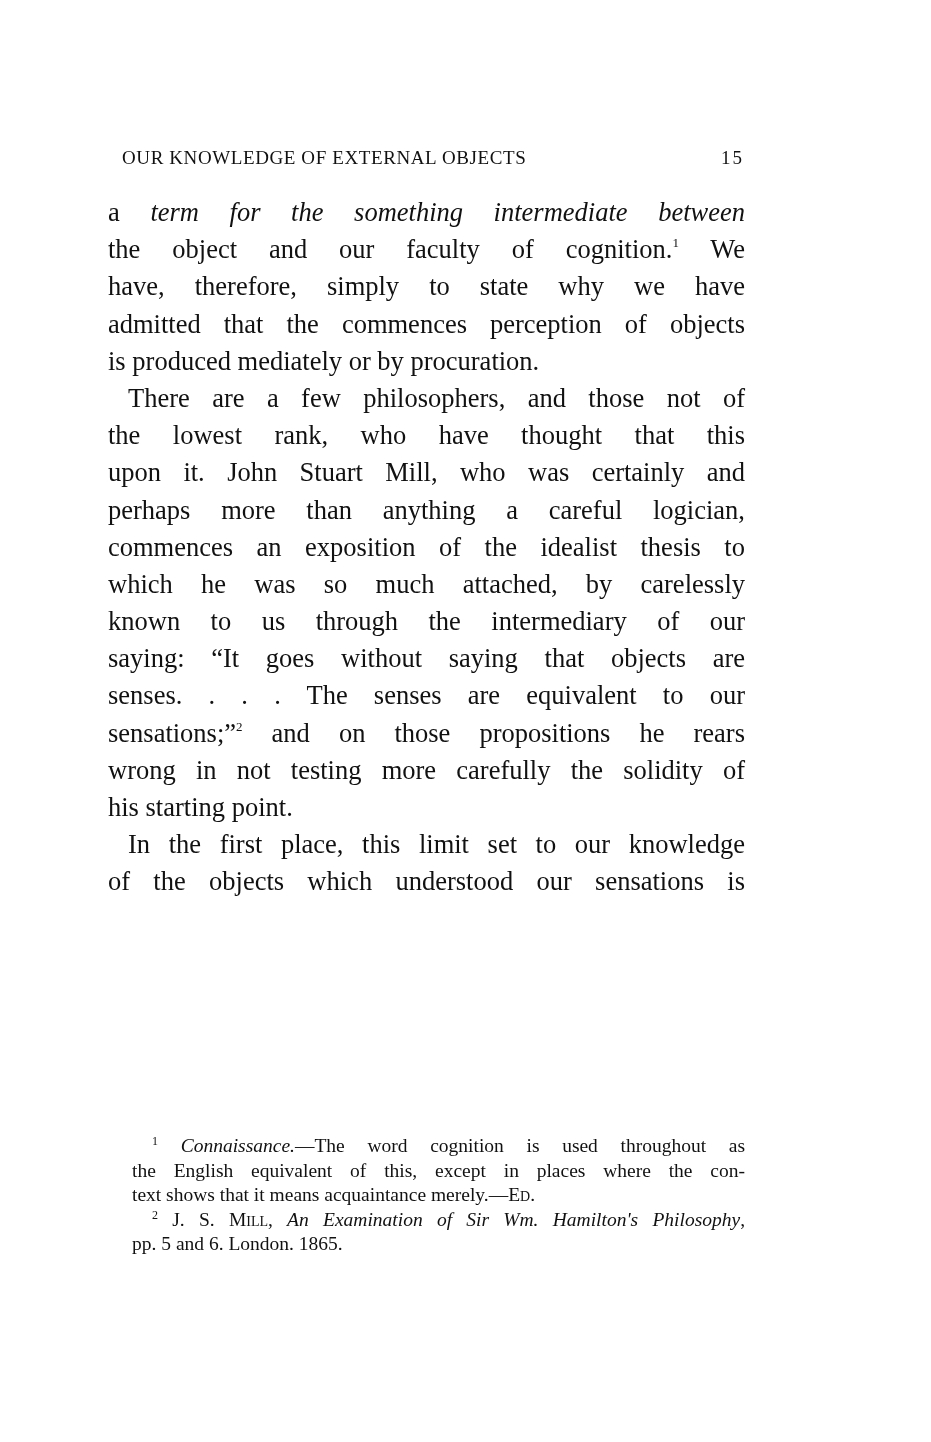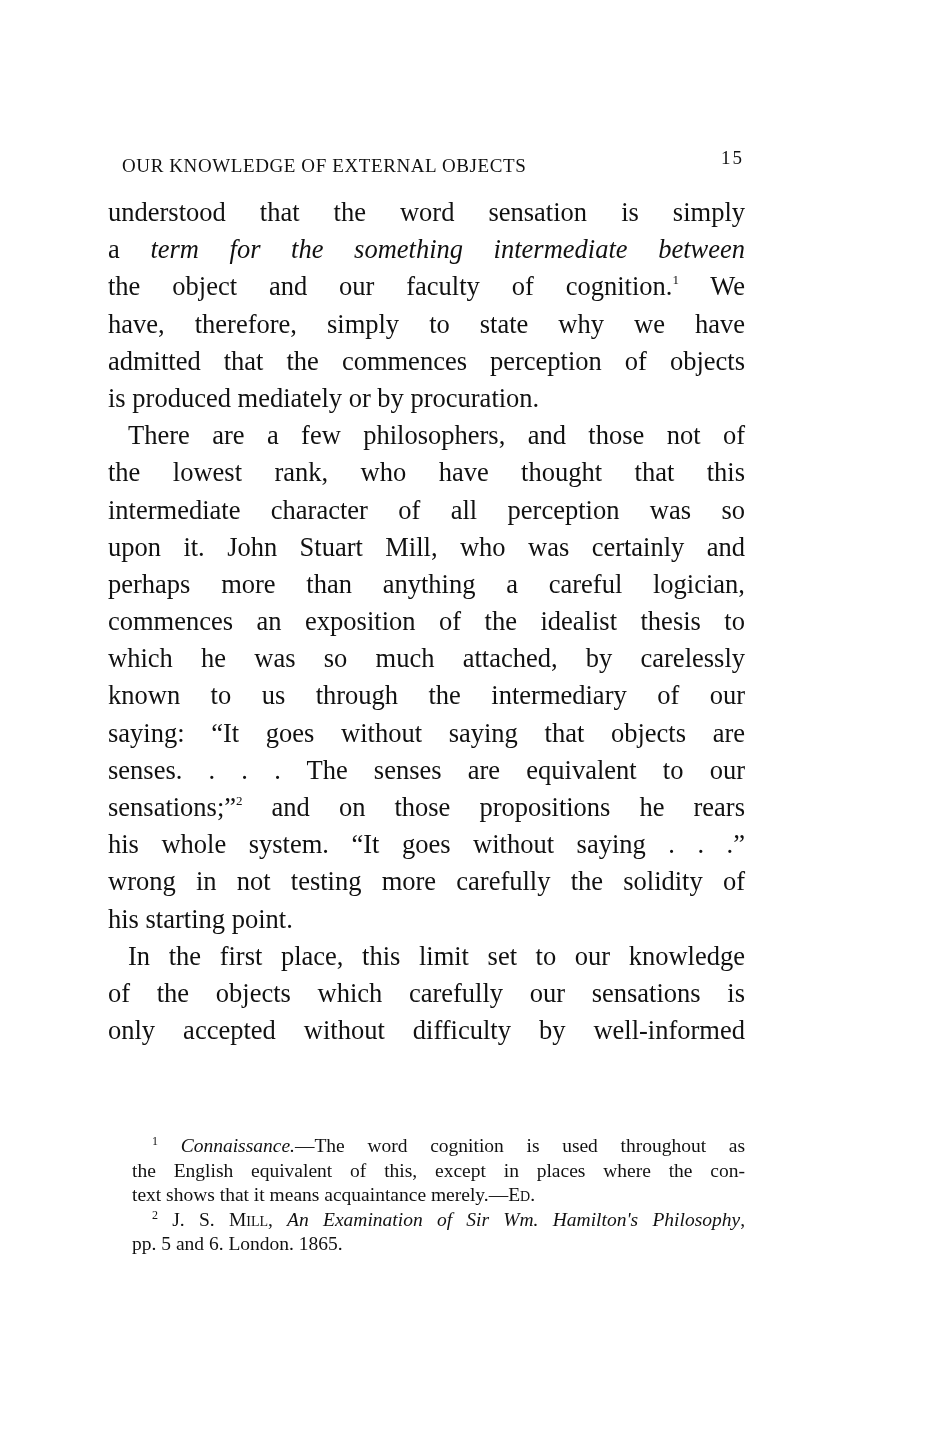--- a/index.html
+++ b/index.html
@@ -28,21 +28,20 @@
     width: 622px;
     height: 28px;
     font-size: 19px;
     letter-spacing: 0.6px;
     white-space: nowrap;
   }
   .running-head .title {
     position: absolute;
     left: 0;
     top: 0;
-    margin-top: 8px;
   }
   .running-head .page-num {
     position: absolute;
     right: 0;
     top: 0;
     letter-spacing: 2px;
   }
   .body-text {
     position: absolute;
     top: 194px;
@@ -101,47 +100,43 @@
 
 <div class="page">
 
   <div class="running-head">
     <span class="title">OUR KNOWLEDGE OF EXTERNAL OBJECTS</span>
     <span class="page-num">15</span>
   </div>
 
   <div class="body-text" id="body-text">
       <div>
-        <span class="line"><span>understood that the word sensation is simply</span></span>
         <span class="line"><span>a </span><span class="it">term for the something intermediate between</span></span>
         <span class="line"><span>the object and our faculty of cognition.</span><sup class="fnref">1</sup><span>  We</span></span>
         <span class="line"><span>have, therefore, simply to state why we have</span></span>
         <span class="line"><span>admitted that the commences perception of objects</span></span>
         <span class="line last"><span>is produced mediately or by procuration.</span></span>
       </div>
       <div>
         <span class="line indent"><span>There are a few philosophers, and those not of</span></span>
         <span class="line"><span>the lowest rank, who have thought that this</span></span>
-        <span class="line"><span>intermediate character of all perception was so</span></span>
         <span class="line"><span>upon it.  John Stuart Mill, who was certainly and</span></span>
         <span class="line"><span>perhaps more than anything a careful logician,</span></span>
         <span class="line"><span>commences an exposition of the idealist thesis to</span></span>
         <span class="line"><span>which he was so much attached, by carelessly</span></span>
         <span class="line"><span>known to us through the intermediary of our</span></span>
         <span class="line"><span>saying: “It goes without saying that objects are</span></span>
         <span class="line"><span>senses. . . . The senses are equivalent to our</span></span>
         <span class="line"><span>sensations;”</span><sup class="fnref">2</sup><span> and on those propositions he rears</span></span>
-        <span class="line"><span>his whole system.  “It goes without saying . . .”</span></span>
         <span class="line"><span>wrong in not testing more carefully the solidity of</span></span>
         <span class="line last"><span>his starting point.</span></span>
       </div>
       <div>
         <span class="line indent"><span>In the first place, this limit set to our knowledge</span></span>
-        <span class="line"><span>of the objects which carefully our sensations is</span></span>
-        <span class="line"><span>only accepted without difficulty by well-informed</span></span>
+        <span class="line"><span>of the objects which understood our sensations is</span></span>
       </div>
     </div>
 
   <div class="footnotes" id="footnotes">
       <div>
         <span class="fline indent"><sup class="fnmark">1</sup> <span class="it">Connaissance.</span><span>—The word cognition is used throughout as</span></span>
         <span class="fline"><span>the English equivalent of this, except in places where the con-</span></span>
         <span class="fline last"><span>text shows that it means acquaintance merely.—</span><span class="sc">Ed.</span></span>
       </div>
       <div>

